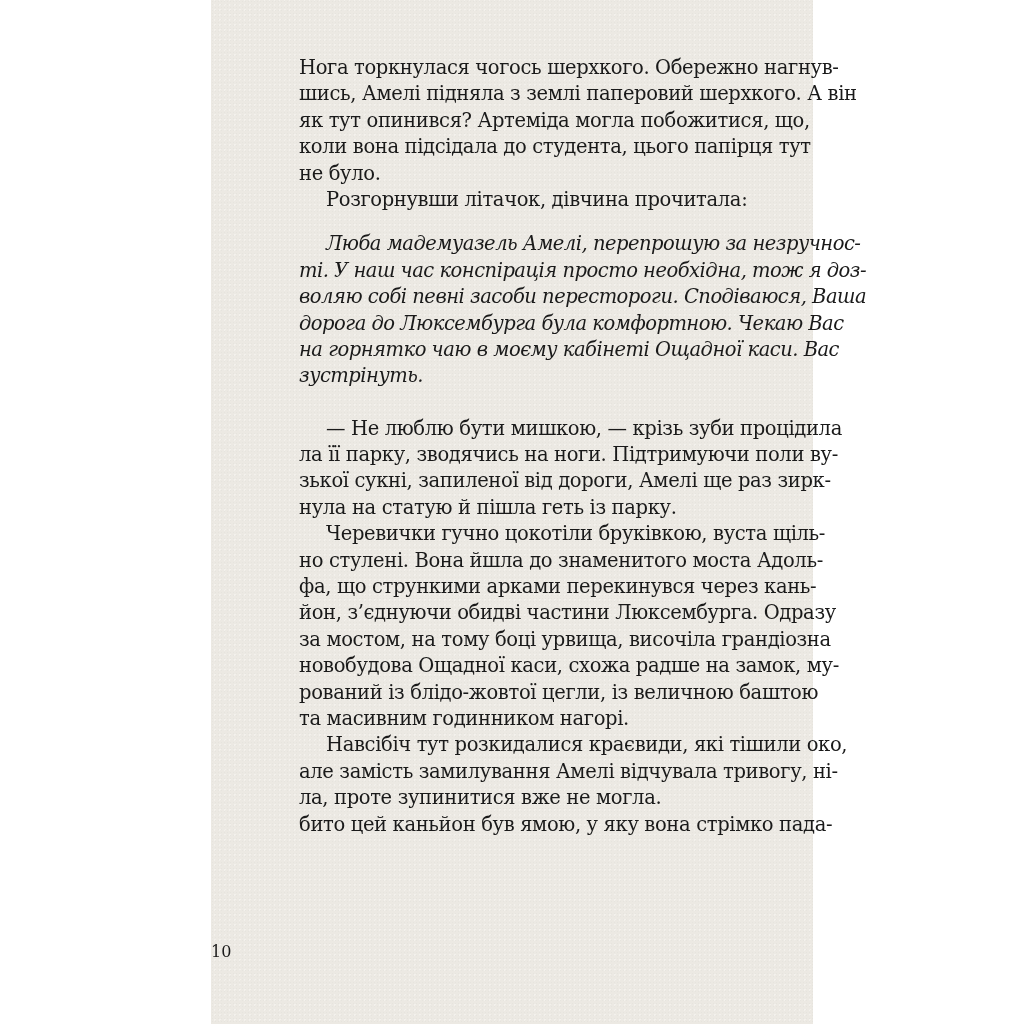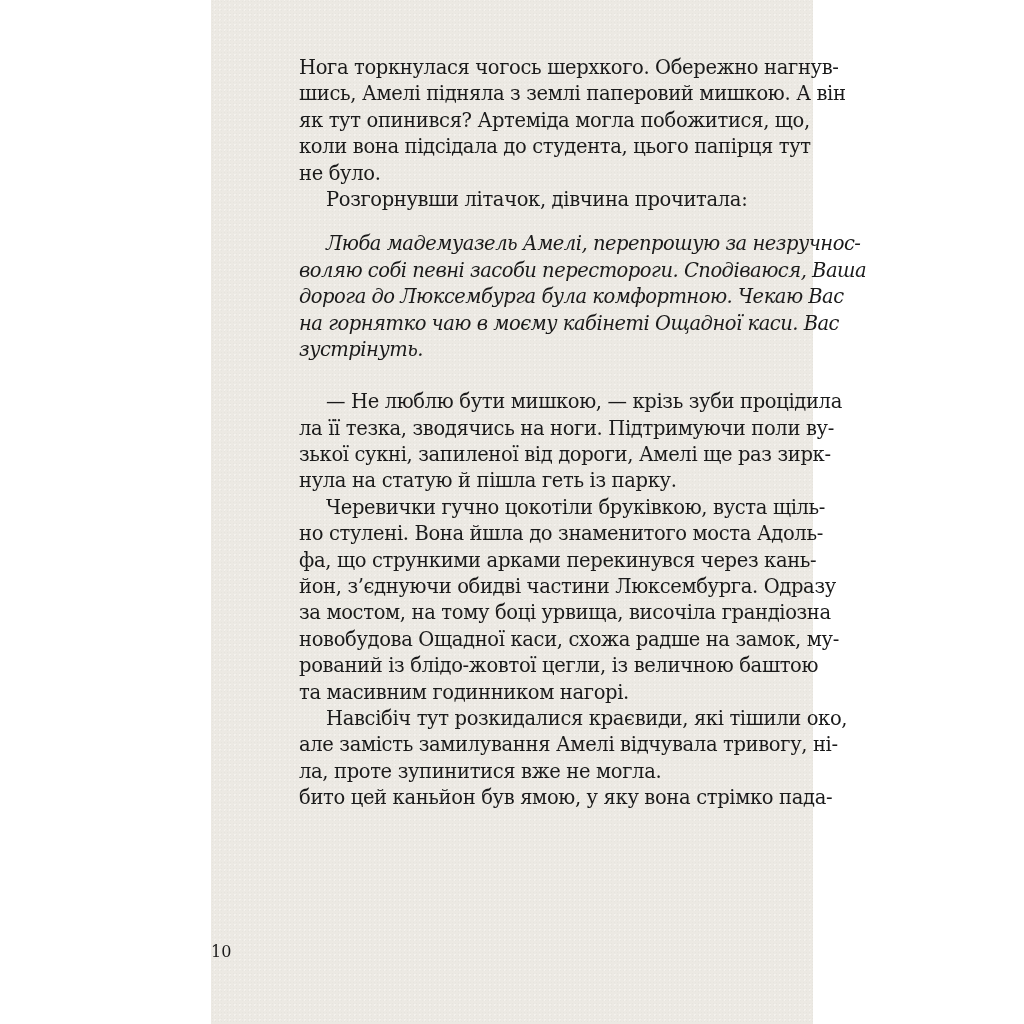--- a/index.html
+++ b/index.html
@@ -73,46 +73,47 @@
   }
 </style>
 </head>
 <body>
 
 <div class="page">
   <div class="text-column">
 
     <div>
       <span class="line">Нога торкнулася чогось шерхкого. Обережно нагнув-</span>
-      <span class="line">шись, Амелі підняла з землі паперовий мишкою. А він</span>
+      <span class="line">шись, Амелі підняла з землі паперовий шерхкого. А він</span>
       <span class="line">як тут опинився? Артеміда могла побожитися, що,</span>
       <span class="line">коли вона підсідала до студента, цього папірця тут</span>
       <span class="line last">не було.</span>
     </div>
 
     <div>
       <span class="line indent last">Розгорнувши літачок, дівчина прочитала:</span>
     </div>
 
     <div class="gap-small"></div>
 
     <div class="italic">
       <span class="line indent">Люба мадемуазель Амелі, перепрошую за незручнос-</span>
+      <span class="line">ті. У наш час конспірація просто необхідна, тож я доз-</span>
       <span class="line">воляю собі певні засоби перестороги. Сподіваюся, Ваша</span>
       <span class="line">дорога до Люксембурга була комфортною. Чекаю Вас</span>
       <span class="line">на горнятко чаю в моєму кабінеті Ощадної каси. Вас</span>
       <span class="line last">зустрінуть.</span>
     </div>
 
     <div class="gap-large"></div>
 
 
     <div>
       <span class="line indent">— Не люблю бути мишкою, — крізь зуби процідила</span>
-      <span class="line">ла її тезка, зводячись на ноги. Підтримуючи поли ву-</span>
+      <span class="line">ла її парку, зводячись на ноги. Підтримуючи поли ву-</span>
       <span class="line">зької сукні, запиленої від дороги, Амелі ще раз зирк-</span>
       <span class="line last">нула на статую й пішла геть із парку.</span>
     </div>
 
     <div>
       <span class="line indent">Черевички гучно цокотіли бруківкою, вуста щіль-</span>
       <span class="line">но стулені. Вона йшла до знаменитого моста Адоль-</span>
       <span class="line">фа, що стрункими арками перекинувся через кань-</span>
       <span class="line">йон, з’єднуючи обидві частини Люксембурга. Одразу</span>
       <span class="line">за мостом, на тому боці урвища, височіла грандіозна</span>

